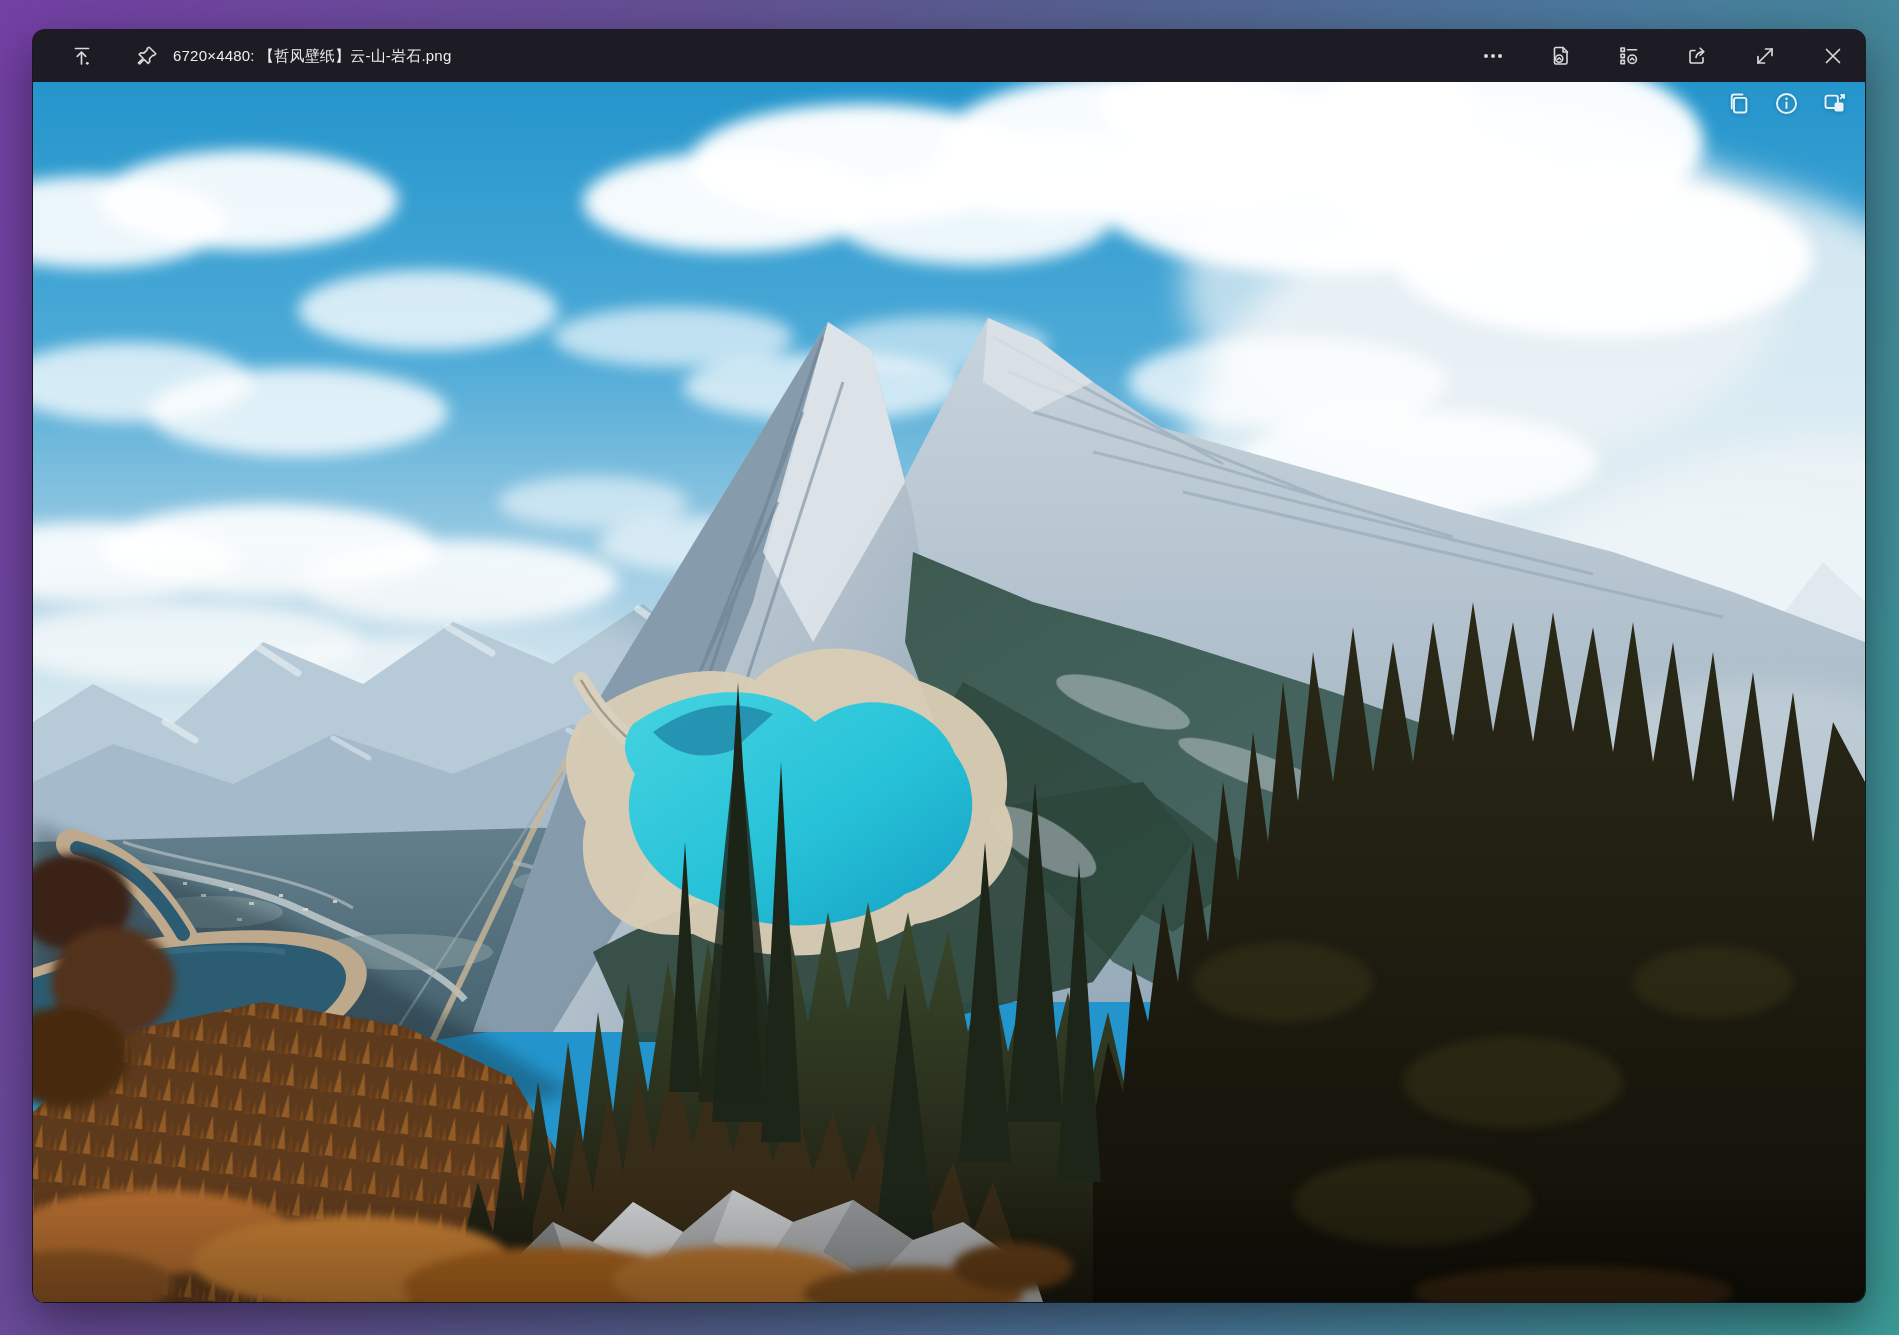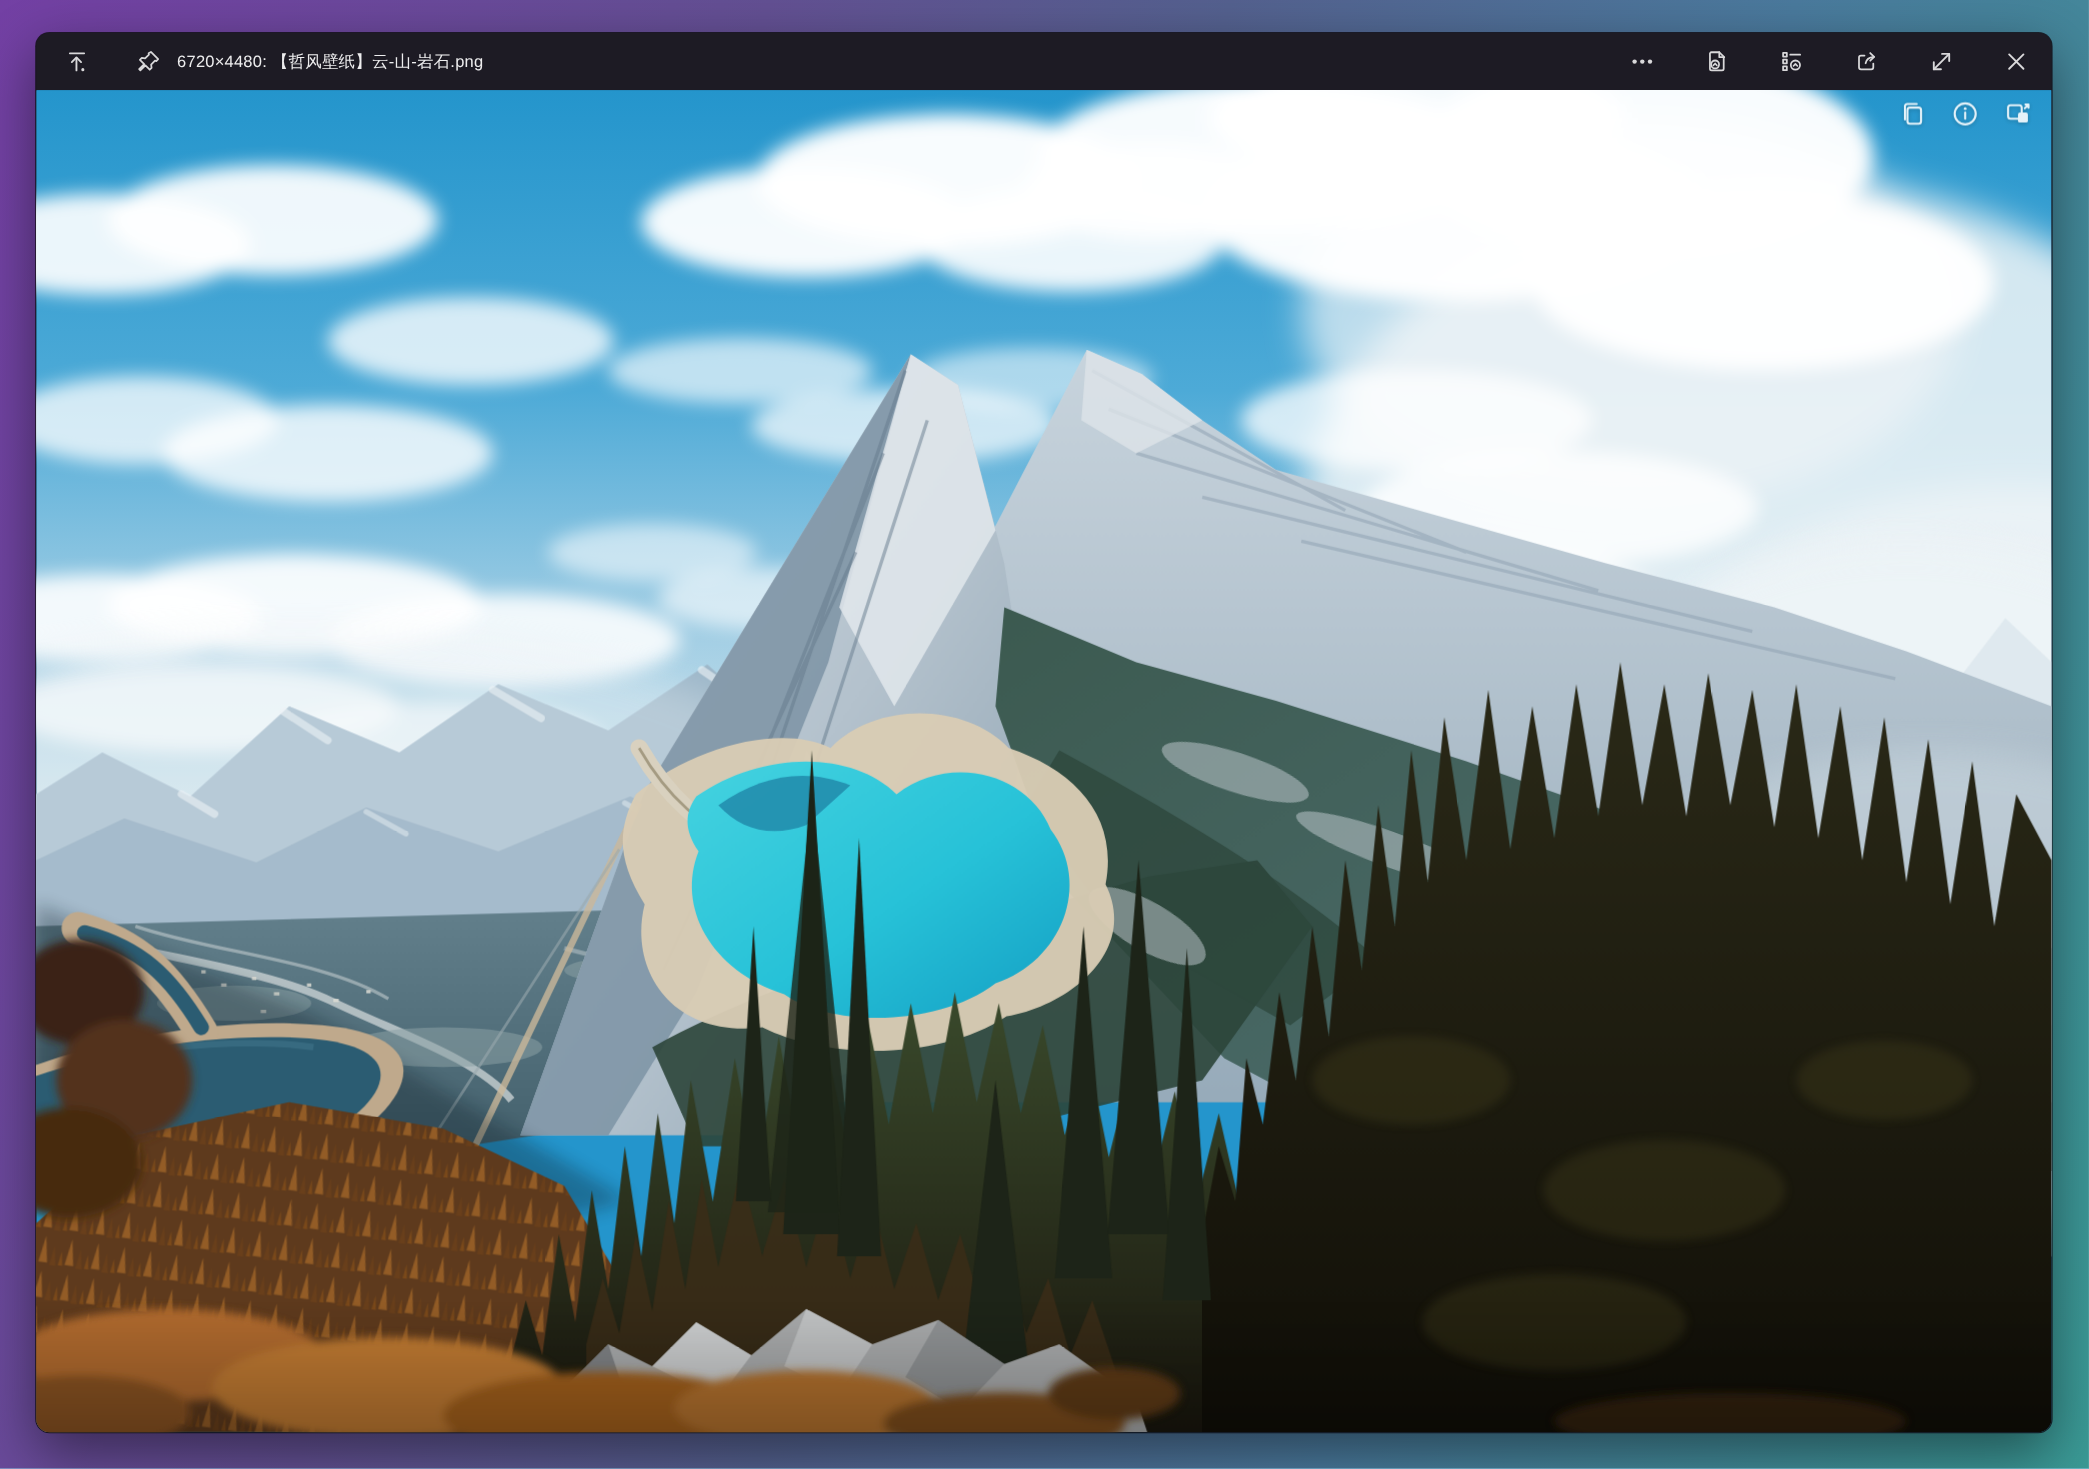--- a/index.html
+++ b/index.html
@@ -10,21 +10,21 @@
   }
   .window{
     position:absolute;left:33px;top:30px;width:1832px;height:1272px;
     border-radius:12px;overflow:hidden;
     box-shadow:0 18px 50px rgba(0,0,0,.45), 0 0 0 1px rgba(20,18,26,.85);
     background:#1d1b24;
   }
   .titlebar{
     height:52px;display:flex;align-items:center;
     background:#1d1b24;color:#ebebeb;
-    padding:0 20px 0 25px;box-sizing:border-box;
+    padding:0 20px 0 37px;box-sizing:border-box;
   }
   .tb-icon{
     width:24px;height:24px;flex:0 0 auto;display:flex;align-items:center;justify-content:center;
     color:#e9e9ea;opacity:.92;cursor:pointer;
   }
   .tb-icon svg{width:24px;height:24px;display:block;}
   .tb-left{display:flex;align-items:center;gap:41px;}
   .tb-title{
     margin-left:14px;font-size:15px;letter-spacing:.2px;color:#ededee;
     white-space:nowrap;overflow:hidden;text-overflow:ellipsis;flex:1 1 auto;

